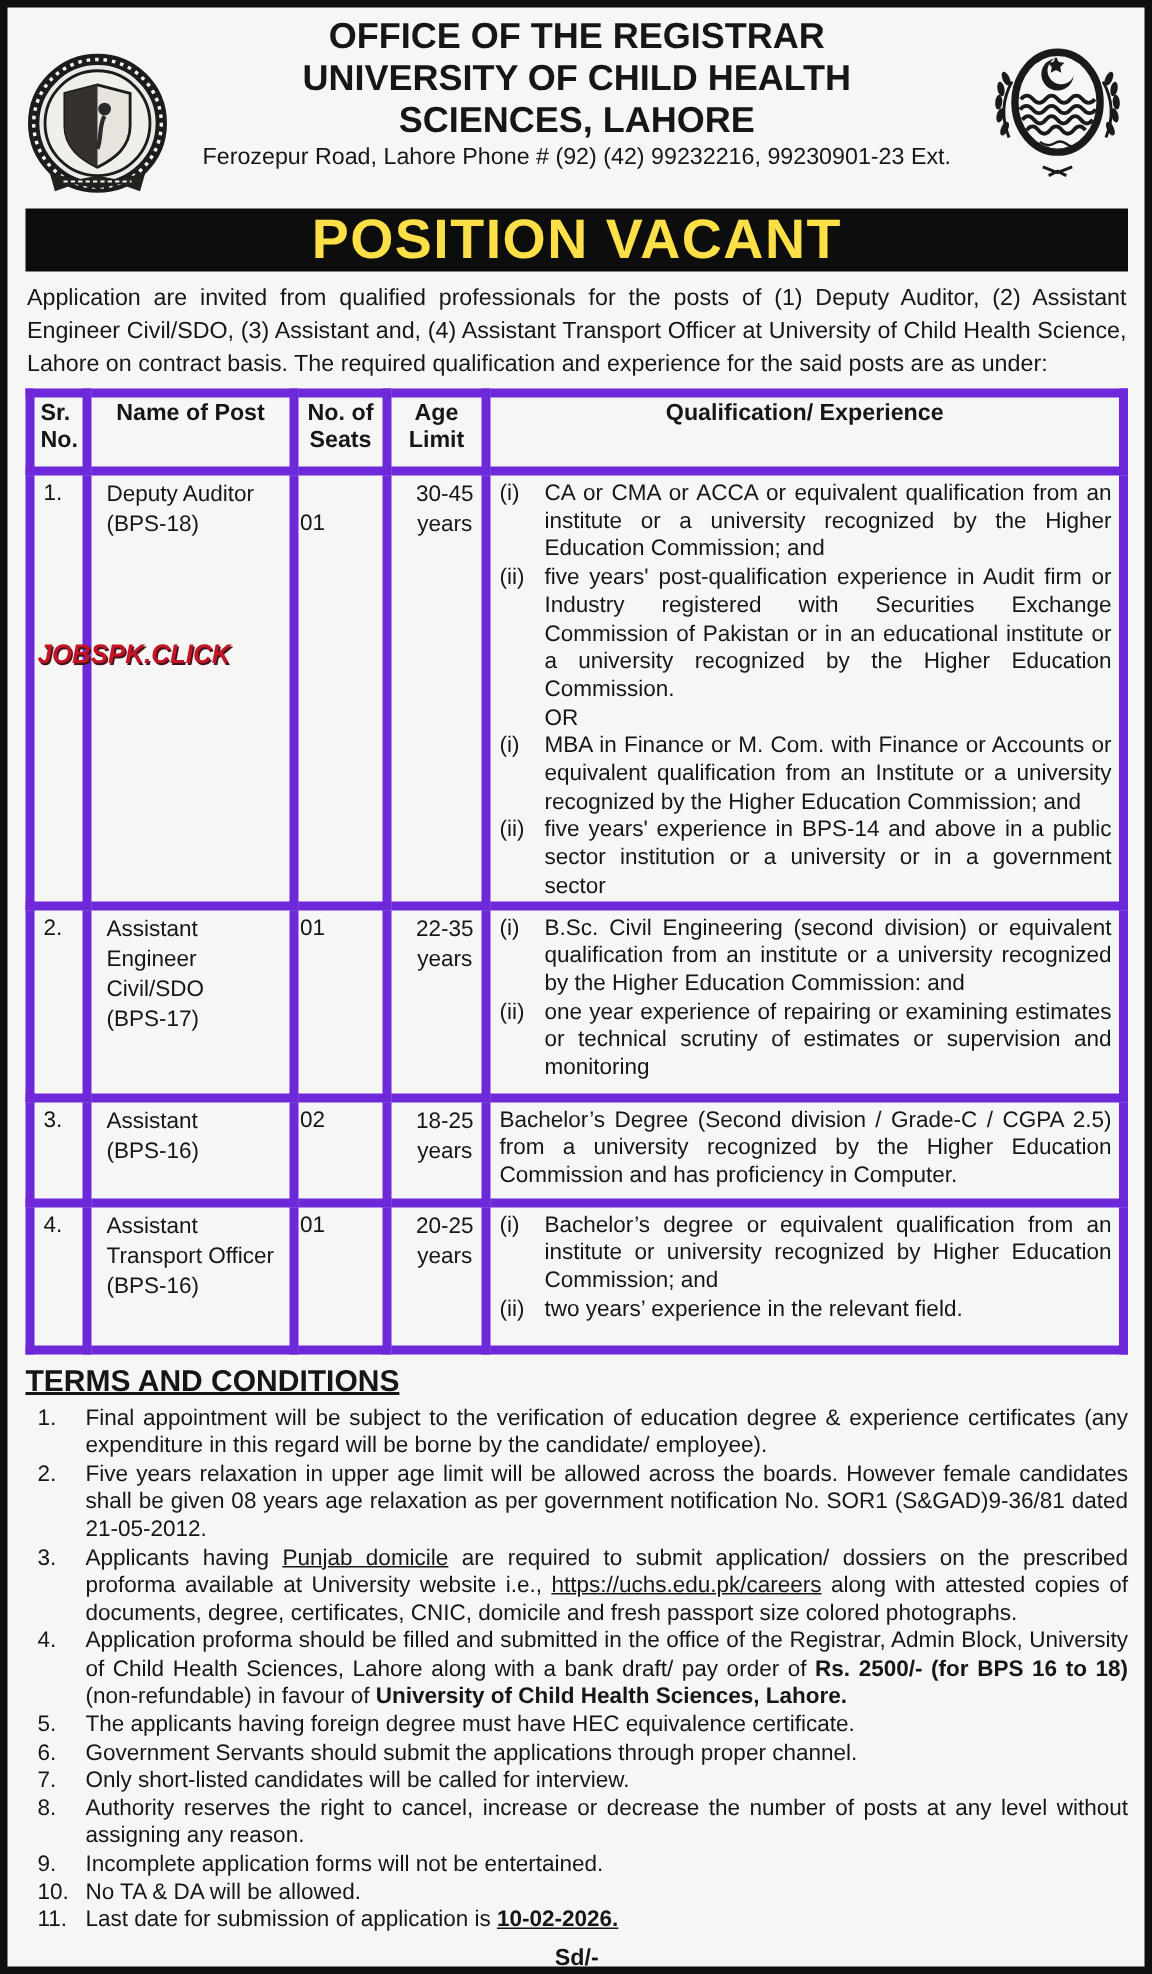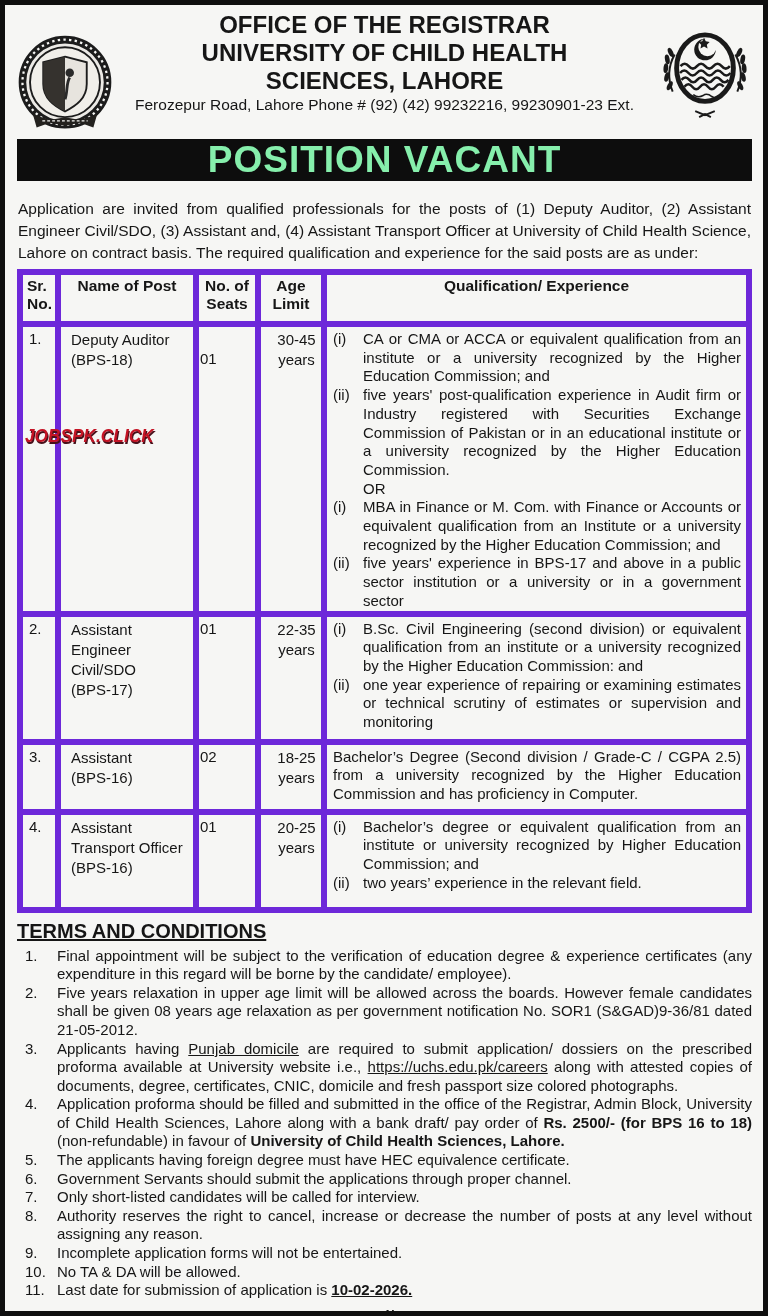--- a/index.html
+++ b/index.html
@@ -8,24 +8,24 @@
     background:#f6f6f4;border:5px solid #0f0f0f;padding:6px 11px 0 12px;
     font-family:"Liberation Sans","DejaVu Sans",sans-serif;color:#161616;
   }
   
   .header{position:relative;min-height:124px;}
   .org-line{font-size:24px;font-weight:bold;line-height:28px;text-align:center;}
   .addr{font-size:15.5px;line-height:20.5px;text-align:center;margin:0 96px;}
   .logo-left{position:absolute;left:0px;top:22px;width:96px;height:104px;}
   .logo-right{position:absolute;right:-2px;top:16px;width:98px;height:94px;}
   
-  .banner{margin-top:4px;background:#0d0d0d;color:#86efac;text-align:center;
+  .banner{margin-top:4px;background:#0d0d0d;color:#fde047;text-align:center;
     font-weight:bold;font-size:37px;line-height:42px;height:42px;letter-spacing:1px;}
   
-  .intro{margin:17px 1px 5px;font-size:15.5px;line-height:22px;text-align:justify;}
+  .intro{margin:7px 1px 5px;font-size:15.5px;line-height:22px;text-align:justify;}
   
   table.posts{width:100%;border-collapse:collapse;table-layout:fixed;}
   .posts th,.posts td{border:6px solid #6d28d9;vertical-align:top;}
   .posts th{font-size:15.5px;font-weight:bold;padding:2px 1px;height:42px;vertical-align:top;text-align:center;}
   .posts th.h-sr{text-align:left;padding-left:4px;}
   .posts td{font-size:15px;}
   .sr{padding:3px 0 0 6px;}
   .post{padding:3px 0 0 10px;line-height:20px;white-space:pre-line;}
   .seats{text-align:left;padding-top:3px;}
   .age{text-align:center;padding-top:3px;line-height:20px;padding-left:12px;}
@@ -146,21 +146,21 @@
         <div class="qitem">
               <span class="qm"></span>
               <span class="qt" style="text-align:left">OR</span>
             </div>
         <div class="qitem">
               <span class="qm">(i)</span>
               <span class="qt">MBA in Finance or M. Com. with Finance or Accounts or equivalent qualification from an Institute or a university recognized by the Higher Education Commission; and</span>
             </div>
         <div class="qitem">
               <span class="qm">(ii)</span>
-              <span class="qt">five years' experience in BPS-17 and above in a public sector institution or a university or in a government sector</span>
+              <span class="qt">five years' experience in BPS-14 and above in a public sector institution or a university or in a government sector</span>
             </div>
       </td>
     </tr>
 
     <tr class="r2">
       <td class="sr">2.</td>
       <td class="post">Assistant
 Engineer
 Civil/SDO
 (BPS-17)</td>

